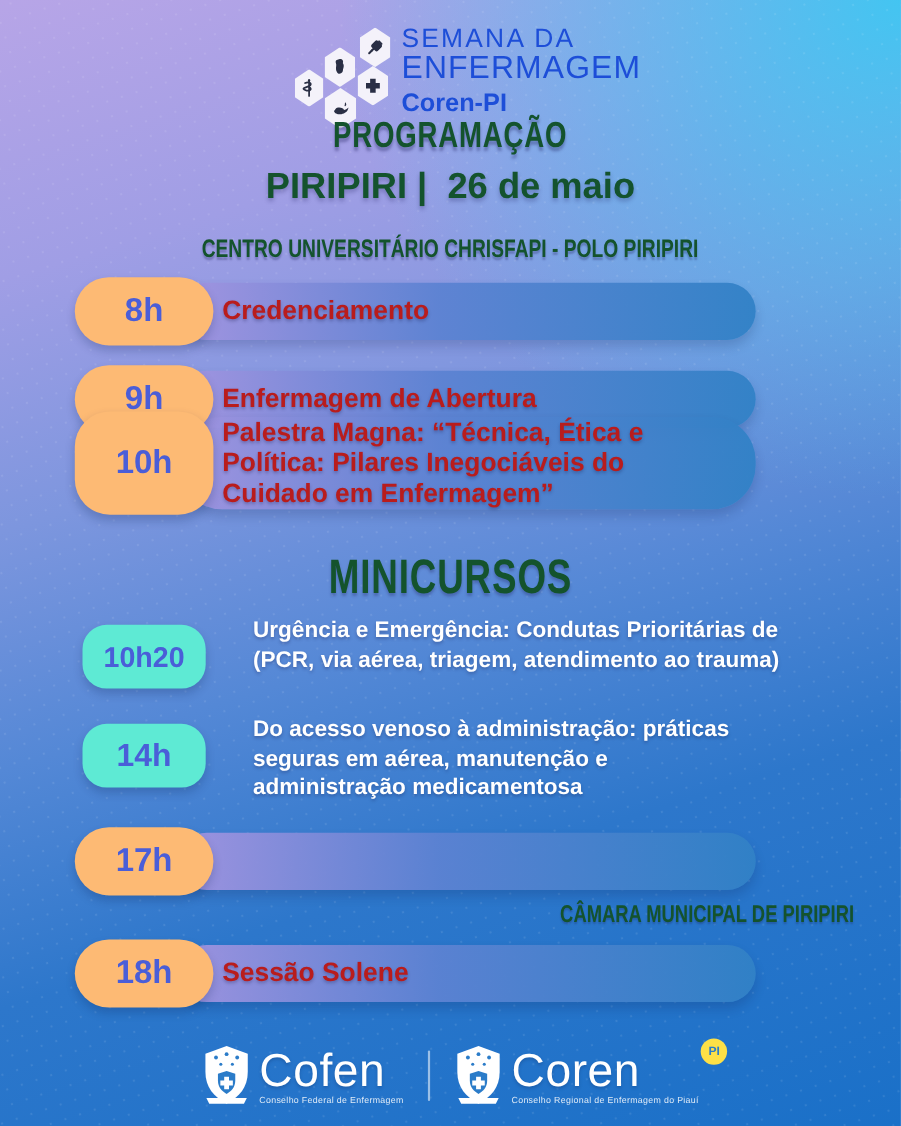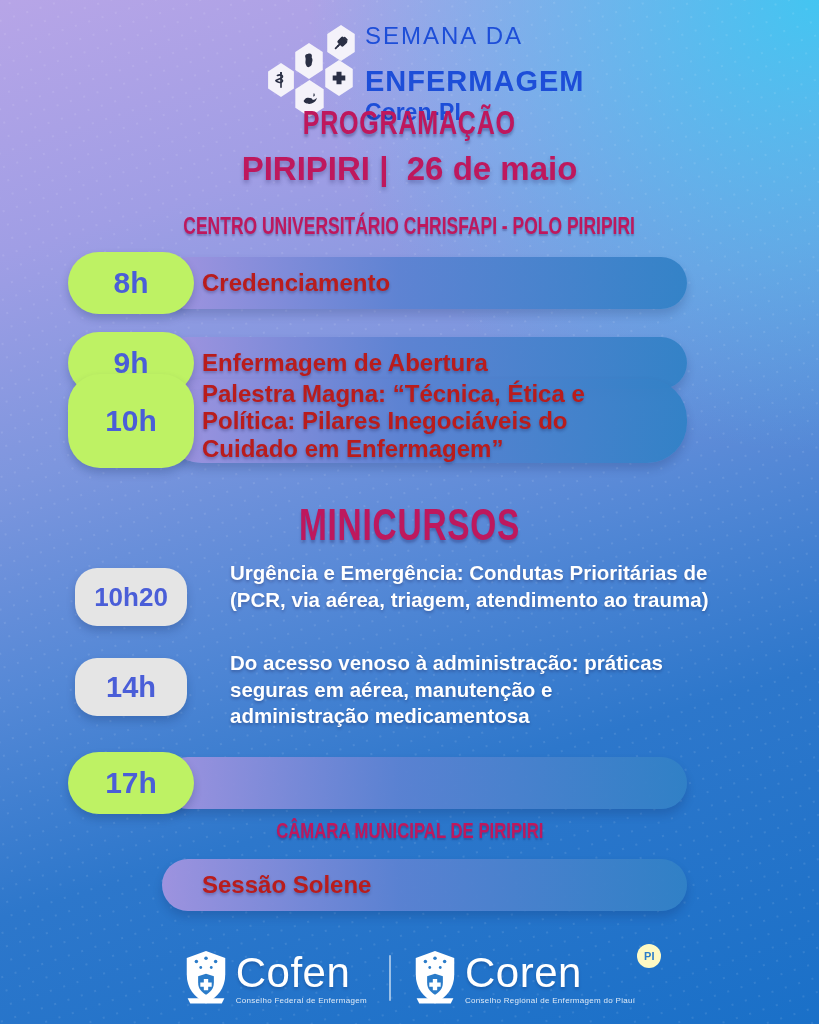--- a/index.html
+++ b/index.html
@@ -21,60 +21,60 @@
   .logo-block{position:absolute;left:263px;top:16px;width:320px;height:100px;}
   .hex{
     position:absolute;background:#f4f2fa;
     clip-path:polygon(50% 0,93% 25%,93% 75%,50% 100%,7% 75%,7% 25%);
     display:flex;align-items:center;justify-content:center;
     filter:drop-shadow(0 2px 2px rgba(30,30,90,.25));
   }
   .hex svg{width:18px;height:18px;}
   .logo-text{position:absolute;left:102px;top:8px;color:#1d4ed8;line-height:1;}
   .logo-line1{font-size:24px;font-weight:400;letter-spacing:2px;}
-  .logo-line2{font-size:29px;font-weight:700;letter-spacing:1px;margin-top:19px;}
+  .logo-line2{font-size:29px;font-weight:400;letter-spacing:1px;margin-top:0;}
   .logo-line3{font-size:23px;font-weight:800;margin-top:5px;}
   
-  .center-row{position:absolute;left:0;width:819px;text-align:center;color:#be185d;}
+  .center-row{position:absolute;left:0;width:819px;text-align:center;color:#14532d;}
   .condensed{display:inline-block;transform:scaleX(.76);transform-origin:center;font-weight:800;white-space:nowrap;}
   .h-program{top:104px;font-size:33px;text-shadow:0 3px 3px rgba(30,30,90,.35);letter-spacing:1px;}
   .h-date{top:150px;font-size:33px;font-weight:800;white-space:pre;text-shadow:0 3px 4px rgba(30,30,90,.3);}
   .h-venue1{top:213px;font-size:23px;text-shadow:0 2px 2px rgba(30,30,90,.3);}
   .h-mini{top:500px;font-size:44px;text-shadow:0 3px 3px rgba(30,30,90,.3);letter-spacing:1px;}
-  .h-venue2{top:818px;font-size:22px;text-shadow:0 2px 2px rgba(30,30,90,.3);}
+  .h-venue2{top:818px;font-size:22px;text-shadow:0 2px 2px rgba(30,30,90,.3);text-align:right;}
   
   .row{position:absolute;left:68px;width:619px;}
   .row .bar{
     position:absolute;left:94px;right:0;top:5px;bottom:5px;border-radius:40px;
     background:linear-gradient(90deg, rgba(163,148,224,.95) 0%, rgba(92,130,210,.95) 45%, rgba(49,129,198,.95) 100%);
     box-shadow:0 6px 10px rgba(10,30,80,.18);
   }
   .row .pill{
-    position:absolute;left:0;top:0;bottom:0;width:126px;background:#bef264;border-radius:32px;
+    position:absolute;left:0;top:0;bottom:0;width:126px;background:#fdba74;border-radius:32px;
     display:flex;align-items:center;justify-content:center;
     color:#4a5ed8;font-weight:800;font-size:30px;
     box-shadow:0 5px 9px rgba(10,30,80,.22);z-index:2;
   }
   .row .event{
     position:absolute;left:134px;right:14px;top:0;bottom:0;z-index:1;
     display:flex;align-items:center;
     color:#b91c1c;font-weight:800;font-size:24px;line-height:1.15;
     text-shadow:0 2px 3px rgba(20,20,70,.3);
   }
   .row1{top:252px;height:62px;}
   .row2{top:332px;height:62px;}
   .row3{top:374px;height:94px;}
   .row3 .event{font-size:24px;}
   .row3 .event span{max-width:460px;}
   .row17{top:752px;height:62px;}
   .row18{top:854px;height:62px;}
   
   .mini-row{position:absolute;left:75px;width:690px;}
   .mini-row .time-box{
-    position:absolute;left:0;top:8px;width:112px;height:58px;background:#e5e5e5;border-radius:22px;
+    position:absolute;left:0;top:8px;width:112px;height:58px;background:#5eead4;border-radius:22px;
     display:flex;align-items:center;justify-content:center;
     color:#4a5ed8;font-weight:800;box-shadow:0 5px 9px rgba(10,30,80,.22);
   }
   .mini-row .desc{
     position:absolute;left:155px;top:0;width:535px;
     color:#fff;font-weight:800;font-size:20.5px;line-height:1.3;
     text-shadow:0 2px 3px rgba(20,20,70,.3);
   }
   .m1{top:560px;height:80px;}
   .m1 .time-box{font-size:26px;}
@@ -84,21 +84,21 @@
   .footer{
     position:absolute;left:0;top:942px;width:819px;height:72px;
     display:flex;align-items:center;justify-content:center;gap:22px;color:#fff;
   }
   .brand{display:flex;align-items:center;gap:8px;}
   .brand .wordmark{position:relative;}
   .brand .name{font-size:42px;font-weight:500;letter-spacing:.5px;line-height:1;text-shadow:0 2px 3px rgba(10,30,80,.25);}
   .brand .tagline{font-size:8px;opacity:.85;margin-top:2px;letter-spacing:.3px;}
   .pi-badge{
     position:absolute;right:-26px;top:-8px;width:24px;height:24px;border-radius:50%;
-    background:#fef9c3;color:#2b7cc9;font-size:11px;font-weight:800;
+    background:#fde047;color:#2b7cc9;font-size:11px;font-weight:800;
     display:flex;align-items:center;justify-content:center;
   }
   .divider{width:2px;height:46px;background:rgba(255,255,255,.55);border-radius:2px;}
 </style>
 </head>
 <body>
 
 <div class="dots"></div>
 
 <div class="logo-block">
@@ -192,20 +192,21 @@
 
 <div class="row row17">
   <div class="bar"></div>
   <div class="pill">17h</div>
 </div>
 
 <div class="center-row h-venue2"><span class="condensed">CÂMARA MUNICIPAL DE PIRIPIRI</span></div>
 
 <div class="row row18">
   <div class="bar"></div>
+  <div class="pill">18h</div>
   <div class="event">
       <span>Sessão Solene</span>
     </div>
 </div>
 
 <div class="footer">
   <div class="brand">
     <svg viewBox="0 0 50 64" width="44" height="56">
       <path d="M25 1 L47 9 V28 C47 44 38 54 25 61 C12 54 3 44 3 28 V9 Z" fill="#ffffff"></path>
       <g fill="#2b7cc9">

